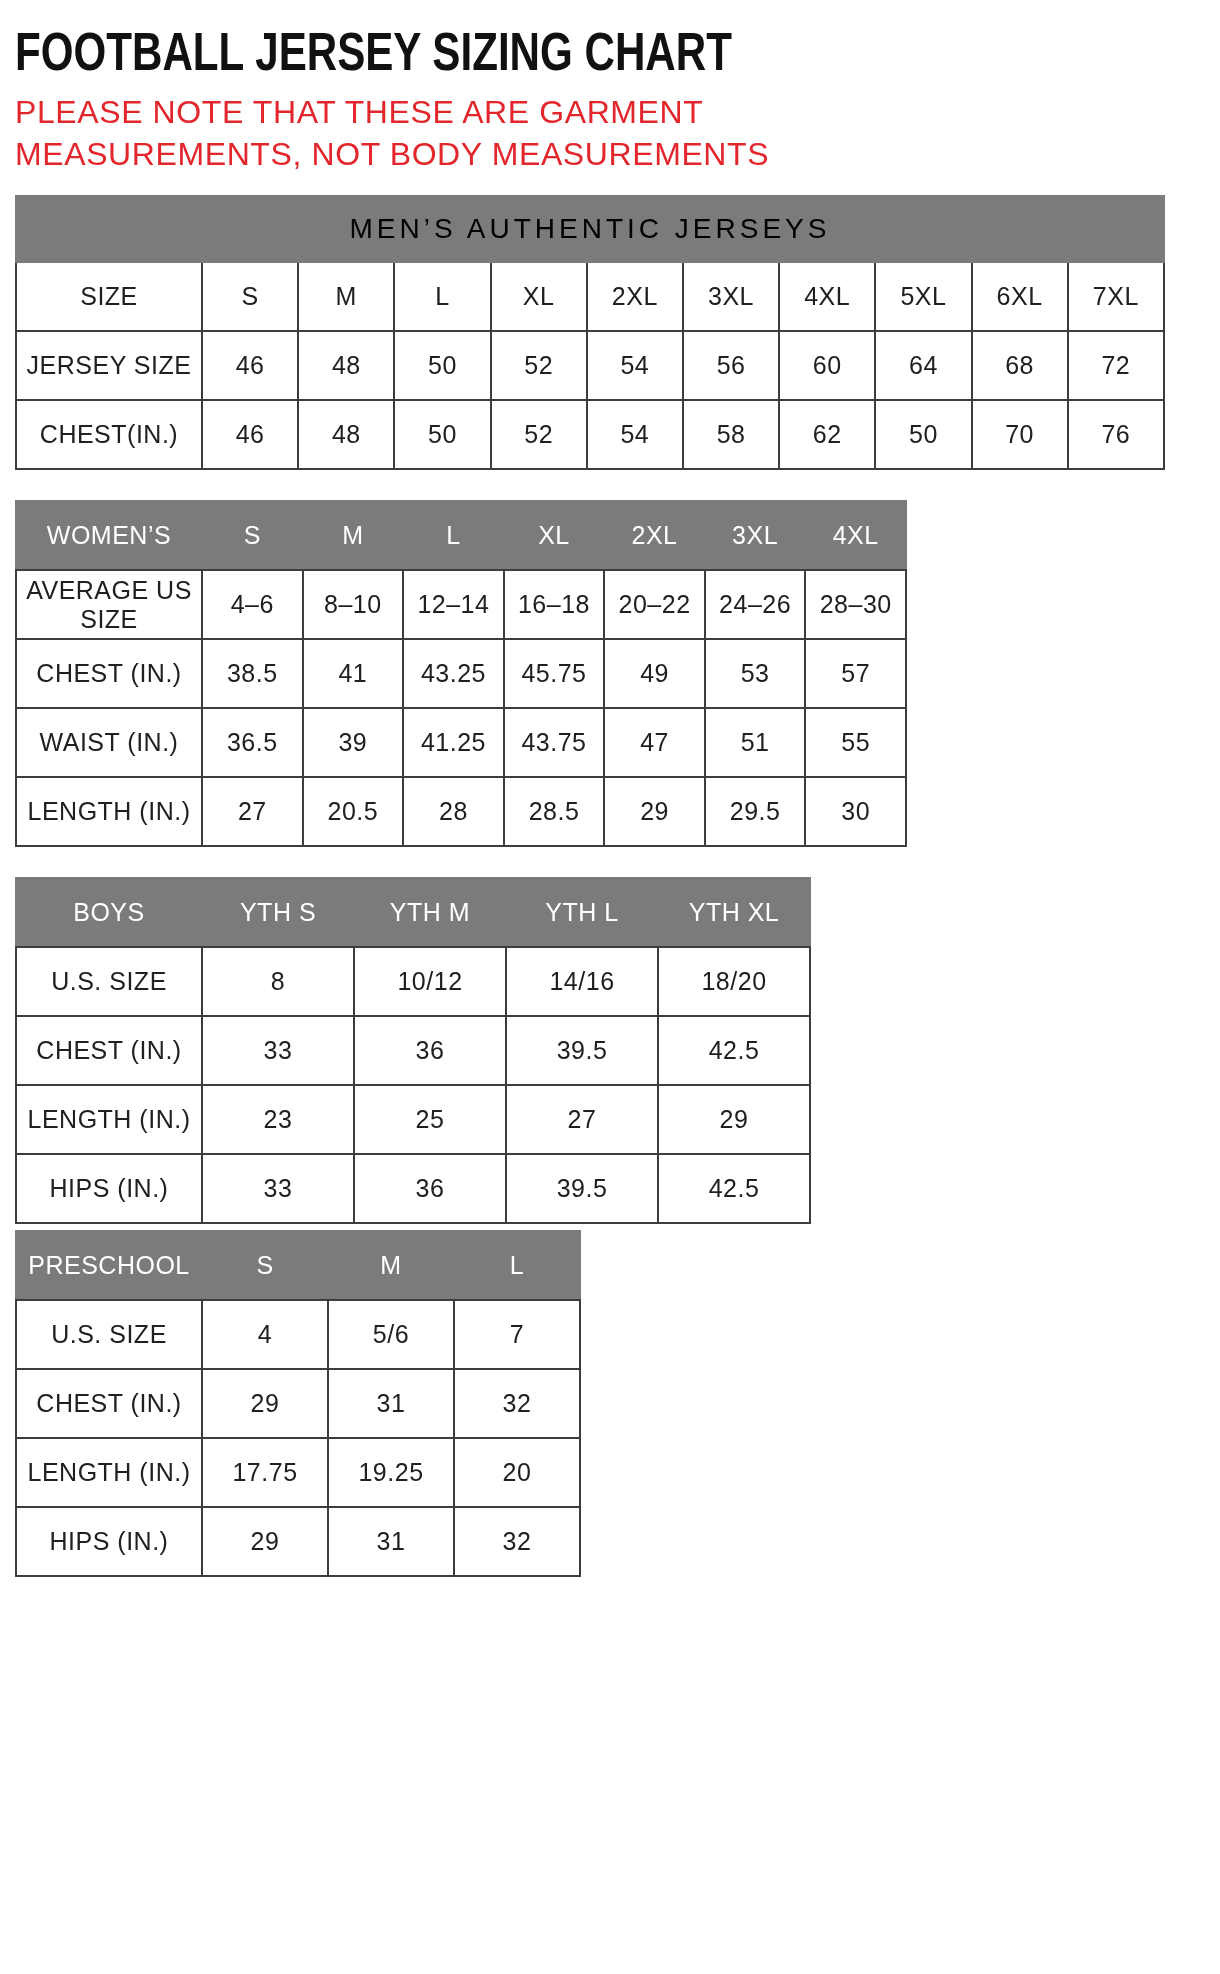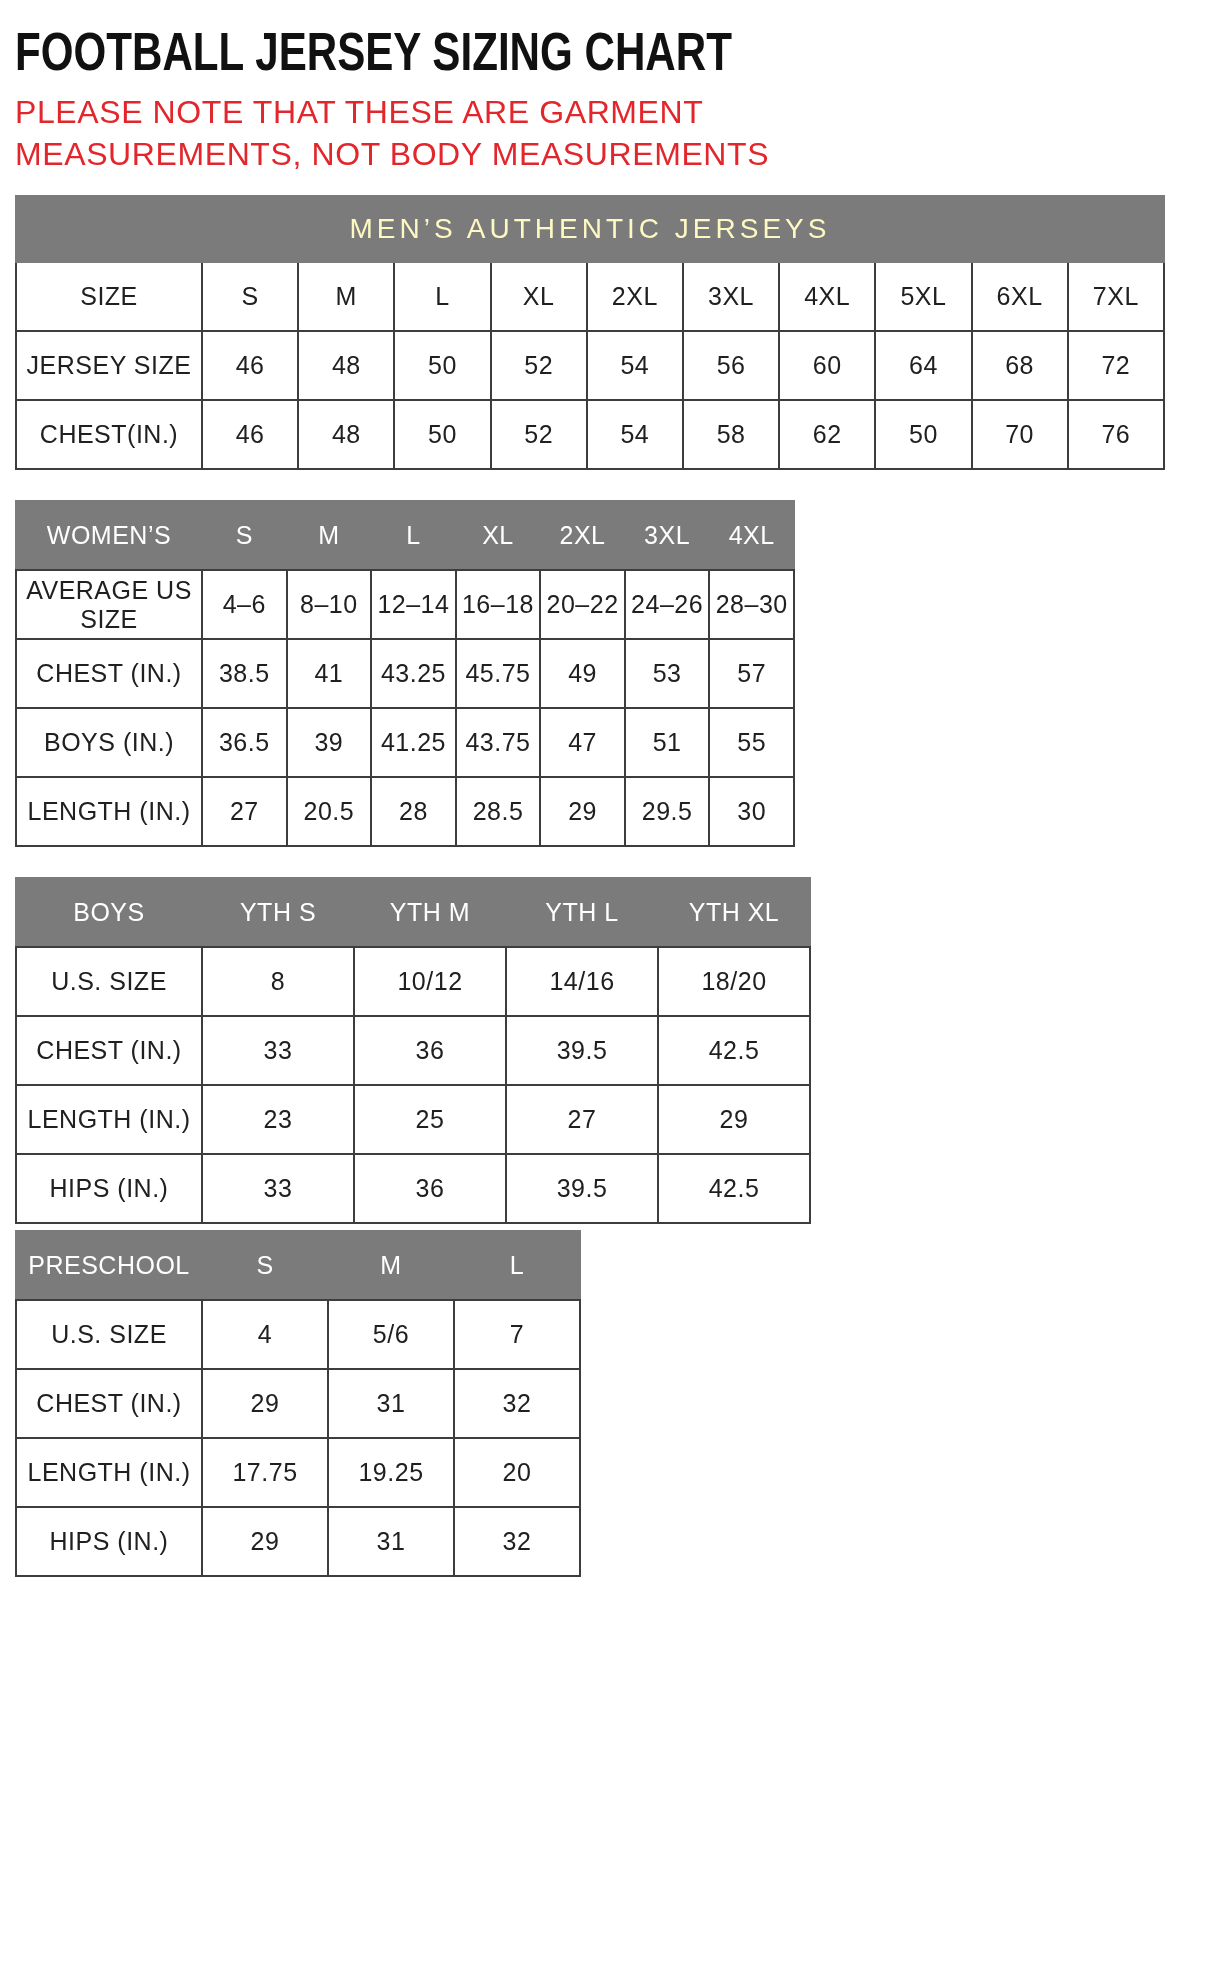--- a/index.html
+++ b/index.html
@@ -31,42 +31,42 @@
     max-width: 900px;
     margin: 6px 0 0 0;
   }
 
   table.sizing {
     border-collapse: collapse;
     table-layout: fixed;
     margin-top: 30px;
   }
   table.mens { width: 1150px; margin-top: 20px; }
-  table.womens { width: 780px; }
+  table.womens { width: 892px; }
   table.boys { width: 796px; }
   table.preschool { width: 566px; margin-top: 6px; }
   col.c-label { width: 186px; }
 
   .sizing th, .sizing td {
     border: 2px solid #3d3d3d;
     text-align: center;
     vertical-align: middle;
     font-size: 25px;
     font-weight: 400;
     height: 63px;
     padding: 2px 4px;
     letter-spacing: 0.5px;
     line-height: 1.15;
     color: #202020;
     background: #ffffff;
   }
 
   .sizing .banner {
     background: var(--header-gray, #7b7b7b);
-    color: #fef9c3;
+    color: #000000;
     border: 2px solid var(--header-gray, #7b7b7b);
     font-size: 28px;
     letter-spacing: 4px;
     height: 60px;
   }
 
   .sizing .head-row th {
     background: var(--header-gray, #7b7b7b);
     color: #ffffff;
     border-color: var(--header-gray, #7b7b7b);
@@ -163,21 +163,21 @@
           <th class="row-label">CHEST (IN.)</th>
           <td>38.5</td>
           <td>41</td>
           <td>43.25</td>
           <td>45.75</td>
           <td>49</td>
           <td>53</td>
           <td>57</td>
         </tr>
         <tr>
-          <th class="row-label">BOYS (IN.)</th>
+          <th class="row-label">WAIST (IN.)</th>
           <td>36.5</td>
           <td>39</td>
           <td>41.25</td>
           <td>43.75</td>
           <td>47</td>
           <td>51</td>
           <td>55</td>
         </tr>
         <tr>
           <th class="row-label">LENGTH (IN.)</th>

